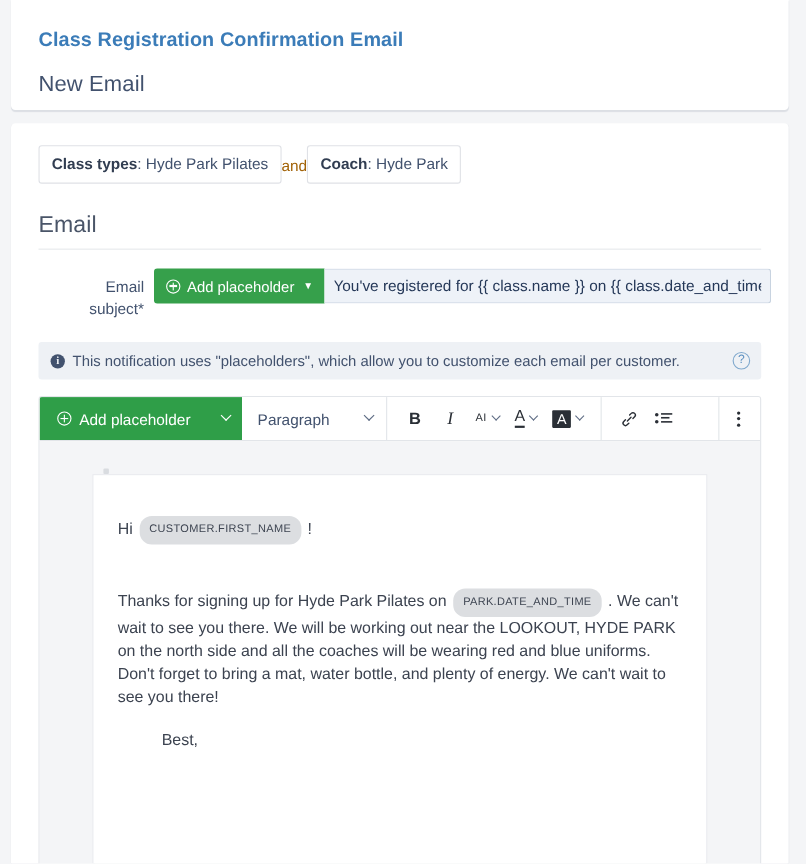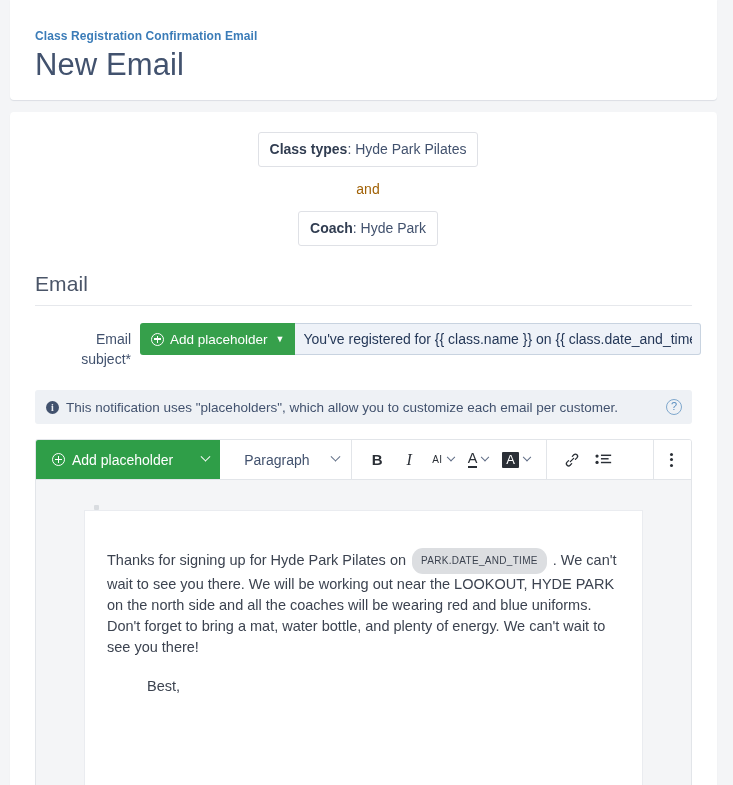--- a/index.html
+++ b/index.html
@@ -21,30 +21,30 @@
   .header-card {
     position: absolute;
     left: 10px; top: 0;
     width: 707px; height: 100px;
     background: #ffffff;
     border-radius: 0 0 4px 4px;
     box-shadow: 0 1px 1px rgba(9,30,66,0.10);
     padding: 28px 0 0 25px;
   }
   .breadcrumb {
-    font-size: 12px;
+    font-size: 18px;
     color: #3b7cb8;
     font-weight: 600;
     letter-spacing: .1px;
     line-height: 16px;
     cursor: pointer;
   }
   .page-title {
-    margin-top: 6px;
-    font-size: 31px;
+    margin-top: 18px;
+    font-size: 20px;
     font-weight: 400;
     color: #42526e;
     line-height: 30px;
     letter-spacing: .1px;
   }
 
   
   .main-card {
     position: absolute;
     left: 10px; top: 112px;
@@ -52,23 +52,22 @@
     background: #ffffff;
     border-radius: 4px 4px 0 0;
     box-shadow: 0 1px 1px rgba(9,30,66,0.10);
     padding: 20px 16px 0 16px;
   }
 
   
   .filters {
     display: flex;
     align-items: center;
-    gap: 14px;
+    gap: 0;
     padding-left: 9px;
-    flex-direction: column;
   }
   .chip {
     border: 1px solid #dfe1e6;
     border-radius: 3px;
     background: #fff;
     padding: 7px 11px 8px 11px;
     font-size: 14px;
     color: #42526e;
     line-height: 18px;
     white-space: nowrap;
@@ -244,21 +243,21 @@
     width: 7px; height: 7px;
     border-right: 1.6px solid currentColor;
     border-bottom: 1.6px solid currentColor;
     transform: rotate(45deg) translate(-2px,-2px);
   }
   .tb-select {
     display: flex;
     align-items: center;
     justify-content: space-between;
     width: 132px;
-    padding: 0 12px 0 24px;
+    padding: 0 12px 0 14px;
     font-size: 14px;
     color: #42526e;
     border-right: 1px solid #e2e5e9;
     cursor: pointer;
   }
   .tb-select .chev { color: #5e6c84; }
   .tb-btns {
     display: flex;
     align-items: center;
     flex: 1;
@@ -459,20 +458,25 @@
             <i></i>
             <i></i>
             <i></i>
           </div>
         </div>
       </div>
 
       <div class="editor-body">
         <span class="cursor-mark"></span>
         <div class="email-canvas">
+          <p class="greeting">
+            <span>Hi</span>
+            <span class="ph-token">CUSTOMER.FIRST_NAME</span>
+            <span>!</span>
+          </p>
           <p>
             <span>Thanks for signing up for Hyde Park Pilates on</span>
             <span class="ph-token">PARK.DATE_AND_TIME</span>
             <span>. We can't wait to see you there. We will be working out near the LOOKOUT, HYDE PARK on the north side and all the coaches will be wearing red and blue uniforms. Don't forget to bring a mat, water bottle, and plenty of energy. We can't wait to see you there!</span>
           </p>
           <p class="sign-off">Best,</p>
         </div>
       </div>
 
     </div>

